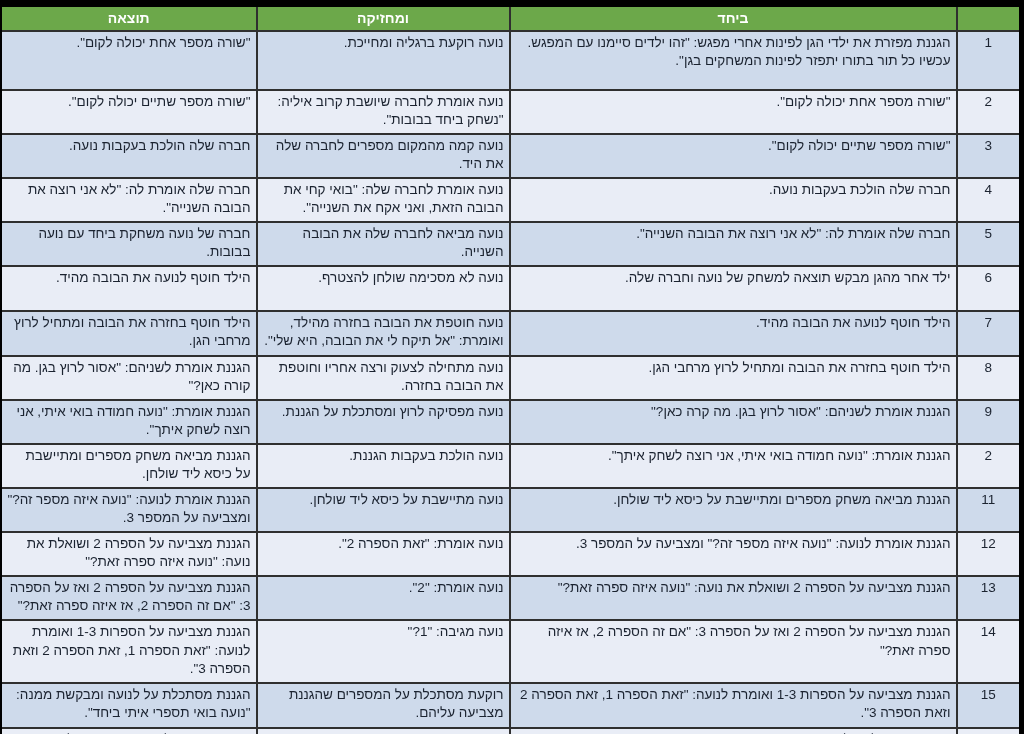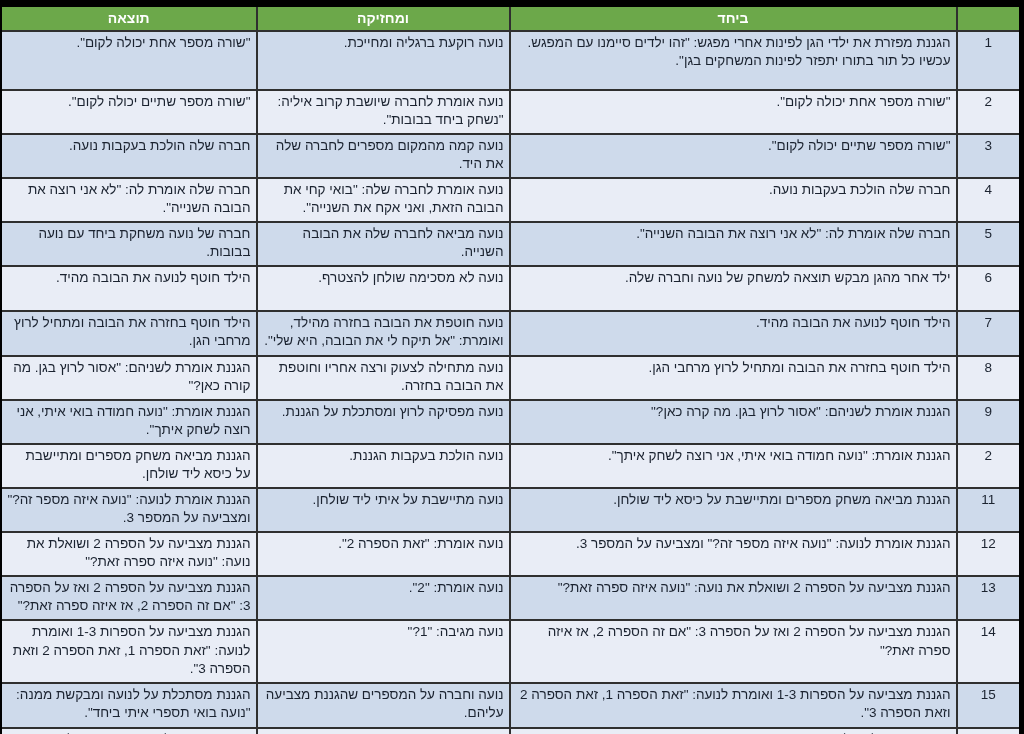--- a/index.html
+++ b/index.html
@@ -122,21 +122,21 @@
         </tr>
       <tr>
           <td class="num">2</td>
           <td>הגננת אומרת: "נועה חמודה בואי איתי, אני רוצה לשחק איתך".</td>
           <td>נועה הולכת בעקבות הגננת.</td>
           <td>הגננת מביאה משחק מספרים ומתיישבת על כיסא ליד שולחן.</td>
         </tr>
       <tr>
           <td class="num">11</td>
           <td>הגננת מביאה משחק מספרים ומתיישבת על כיסא ליד שולחן.</td>
-          <td>נועה מתיישבת על איתי ליד שולחן.</td>
+          <td>נועה מתיישבת על כיסא ליד שולחן.</td>
           <td>הגננת אומרת לנועה: "נועה איזה מספר זה?" ומצביעה על המספר 3.</td>
         </tr>
       <tr>
           <td class="num">12</td>
           <td>הגננת אומרת לנועה: "נועה איזה מספר זה?" ומצביעה על המספר 3.</td>
           <td>נועה אומרת: "זאת הספרה 2".</td>
           <td>הגננת מצביעה על הספרה 2 ושואלת את נועה: "נועה איזה ספרה זאת?"</td>
         </tr>
       <tr>
           <td class="num">13</td>
@@ -146,21 +146,21 @@
         </tr>
       <tr>
           <td class="num">14</td>
           <td>הגננת מצביעה על הספרה 2 ואז על הספרה 3: "אם זה הספרה 2, אז איזה ספרה זאת?"</td>
           <td>נועה מגיבה: "1?"</td>
           <td>הגננת מצביעה על הספרות 1-3 ואומרת לנועה: "זאת הספרה 1, זאת הספרה 2 וזאת הספרה 3".</td>
         </tr>
       <tr>
           <td class="num">15</td>
           <td>הגננת מצביעה על הספרות 1-3 ואומרת לנועה: "זאת הספרה 1, זאת הספרה 2 וזאת הספרה 3".</td>
-          <td>נועה וחברה על המספרים שהגננת מצביעה עליהם.</td>
+          <td>רוקעת מסתכלת על המספרים שהגננת מצביעה עליהם.</td>
           <td>הגננת מסתכלת על לנועה ומבקשת ממנה: "נועה בואי תספרי איתי ביחד".</td>
         </tr>
       <tr>
           <td class="num">16</td>
           <td>הגננת מסתכלת על נועה ומבשת ממנה: "נועה בואי תספרי איתי ביחד".</td>
           <td>נועה סופרת עם הגננת ביחד: "1, 2, 3".</td>
           <td>הגננת אומרת לנועה: "זהו נועה, לבינתיים סיימנו לשחק, את יכולה להמשיך לשחק בבובות".</td>
         </tr>
     </tbody>
   </table>

